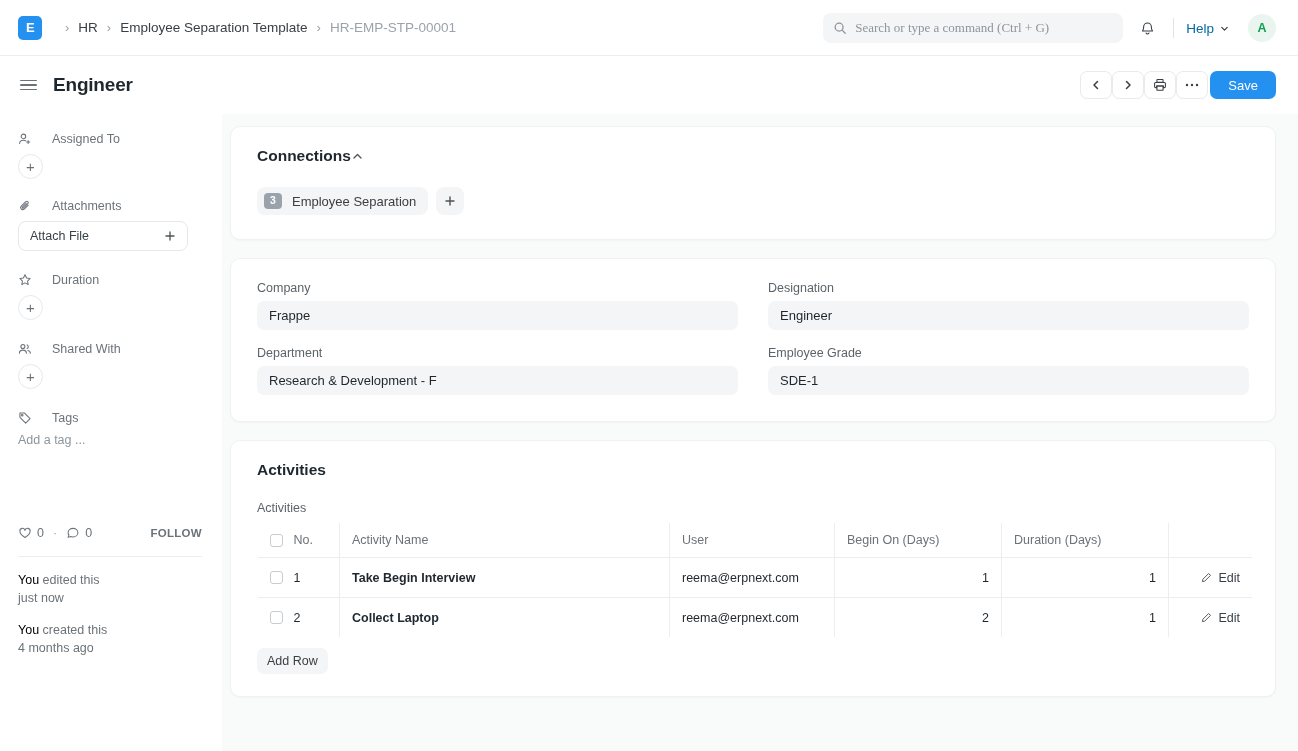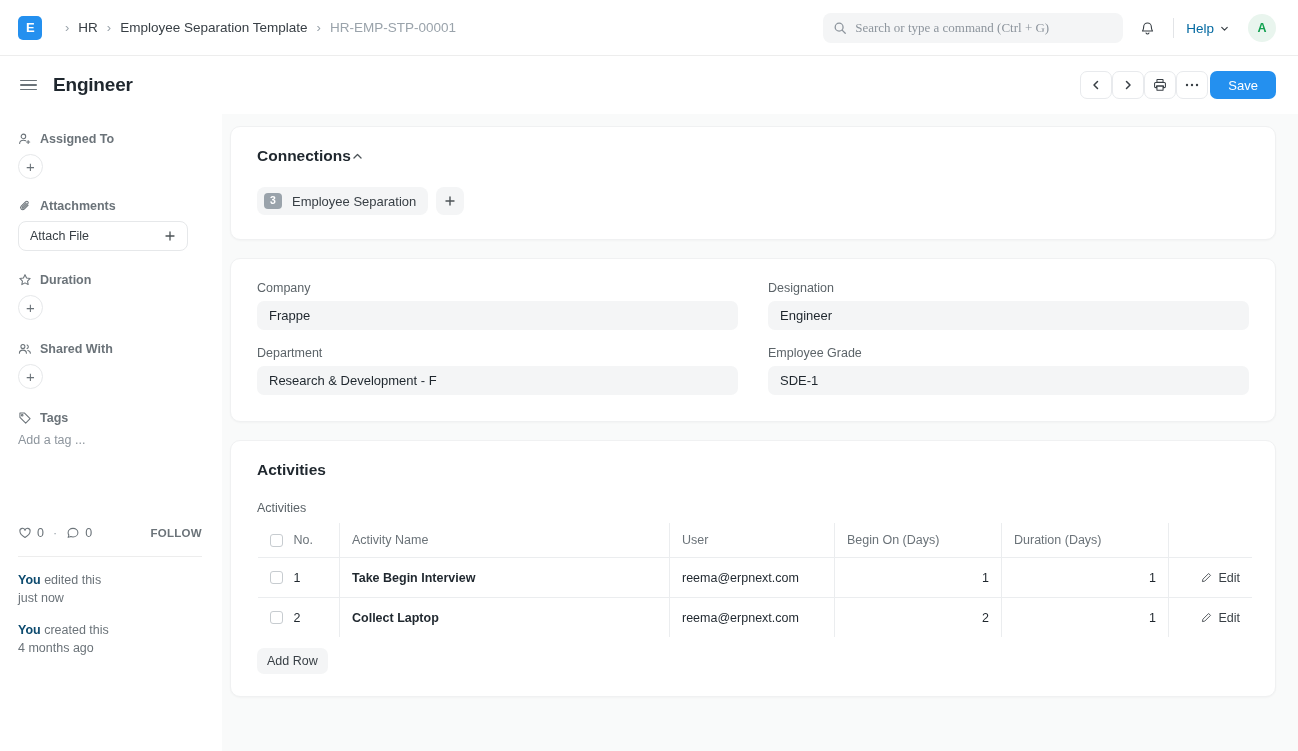--- a/index.html
+++ b/index.html
@@ -116,22 +116,22 @@
 
   
   .sidebar {
     width: 222px; flex: 0 0 222px;
     padding: 18px 20px 0 18px;
     background: #ffffff;
     position: relative;
   }
   .side-section { margin-bottom: 12px; }
   .side-head {
-    display: flex; align-items: center; gap: 8px;
-    font-size: 12.5px; color: #6b7379; font-weight: 700;
+    display: flex; align-items: center; gap: 20px;
+    font-size: 12.5px; color: #6b7379; font-weight: 400;
     margin-bottom: 8px;
   }
   .plus-circle {
     width: 25px; height: 25px; border-radius: 50%;
     border: 1px solid #e6e8ea; background: #fff;
     display: flex; align-items: center; justify-content: center;
     color: #6b7379; font-size: 15px; cursor: pointer;
     line-height: 1;
   }
   .attach-btn {
@@ -154,21 +154,21 @@
     gap: 5px;
   }
   .reactions .dot { margin: 0 4px; color: #9aa3ab; }
   .follow {
     margin-left: auto;
     font-size: 11.5px; font-weight: 600; letter-spacing: 0.3px;
     color: #6b7379; cursor: pointer;
   }
   .side-rule { height: 1px; background: #ededed; margin: 16px 0 14px 0; }
   .log-entry { font-size: 12.5px; color: #6b7379; margin-bottom: 14px; line-height: 1.45; }
-  .log-entry b { color: #0c4a6e; font-weight: 700; text-align: center; }
+  .log-entry b { color: #000000; font-weight: 400; text-align: center; }
 
   
   .main {
     flex: 1;
     background: #f9fafa;
     padding: 12px 22px 0 8px;
     overflow: hidden;
   }
   .card {
     background: #ffffff;

